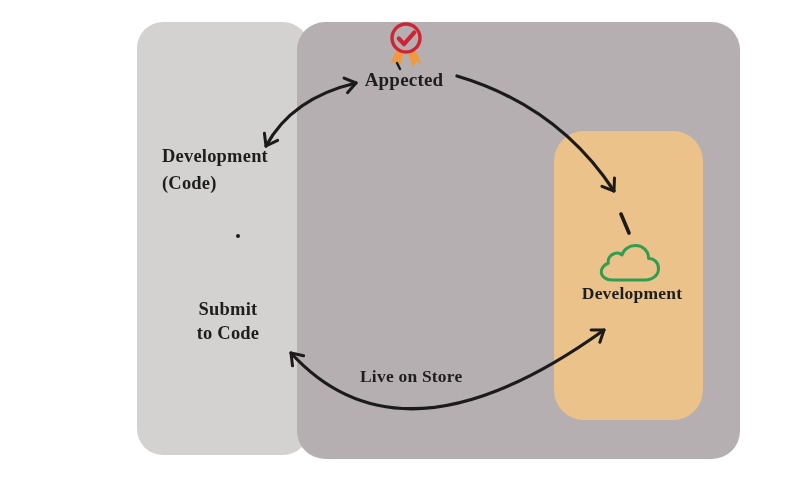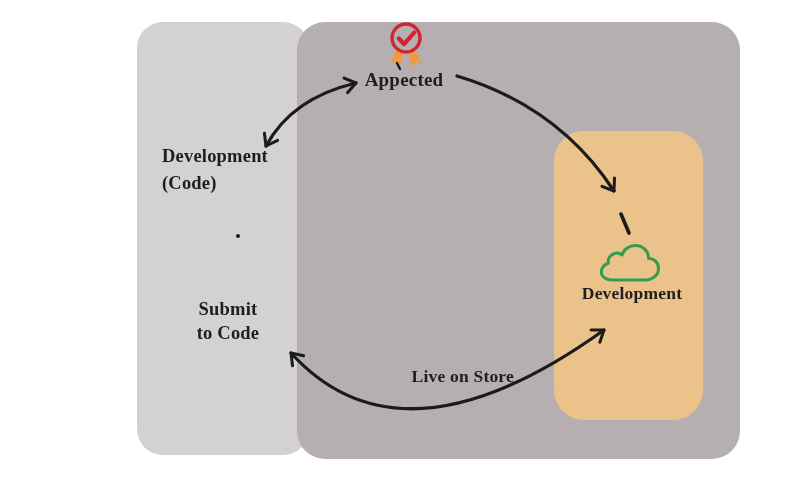--- a/index.html
+++ b/index.html
@@ -28,21 +28,21 @@
   }
   .label{
     position:absolute;font-weight:700;letter-spacing:0.2px;
     white-space:pre-line;
     font-family:Liberation Serif, serif;
   }
   #label-approved{left:334px;top:69px;width:140px;text-align:center;font-size:19px;}
   #label-dev-code{left:162px;top:143px;width:150px;text-align:left;font-size:18.5px;line-height:27px;}
   #label-submit{left:156px;top:259px;width:144px;text-align:center;font-size:18.5px;line-height:24px;margin-top:38px;}
   #label-cloud-dev{left:557px;top:283px;width:150px;text-align:center;font-size:17.5px;}
-  #label-live{left:360px;top:366px;width:154px;text-align:right;font-size:17.5px;}
+  #label-live{left:360px;top:366px;width:154px;text-align:left;font-size:17.5px;}
   #badge-icon{position:absolute;left:383px;top:19px;width:46px;height:50px;}
   #cloud-icon{position:absolute;left:595px;top:239px;width:68px;height:47px;}
   #arrows-layer{position:absolute;left:0;top:0;width:800px;height:480px;pointer-events:none;}
   .arrow{stroke:var(--arrow);stroke-width:3.2;fill:none;stroke-linecap:round;}
   .mark{stroke:var(--arrow);fill:none;stroke-linecap:round;}
 </style>
 </head>
 <body style="background: rgb(255, 255, 255);">
 
 <div class="panel" id="left-panel" style="background: rgb(211, 210, 209);"></div>

